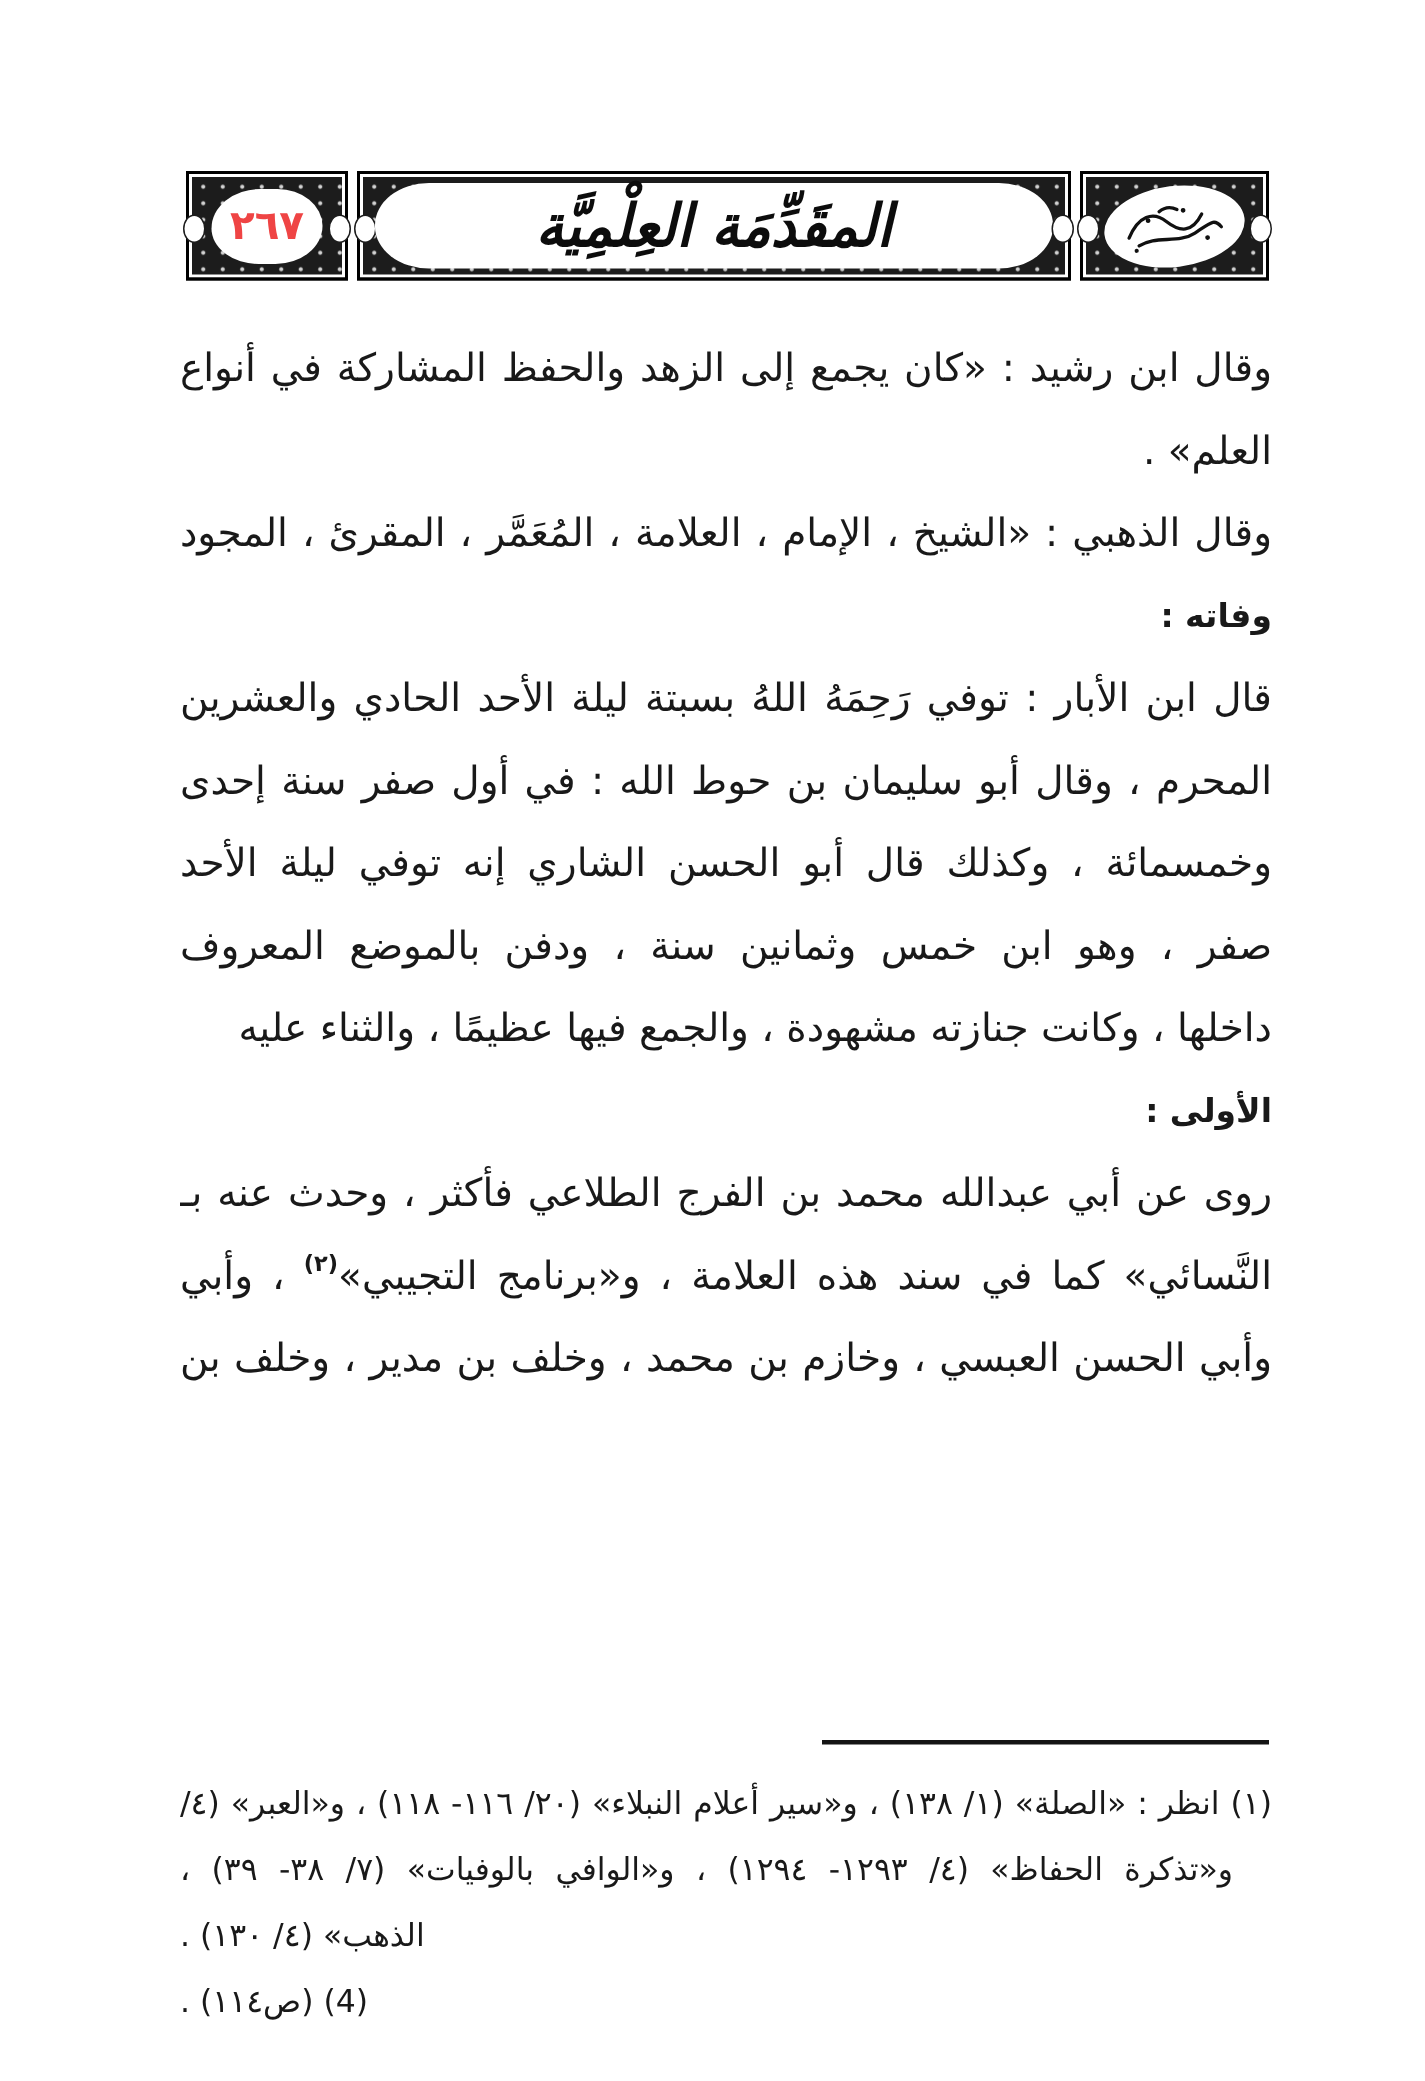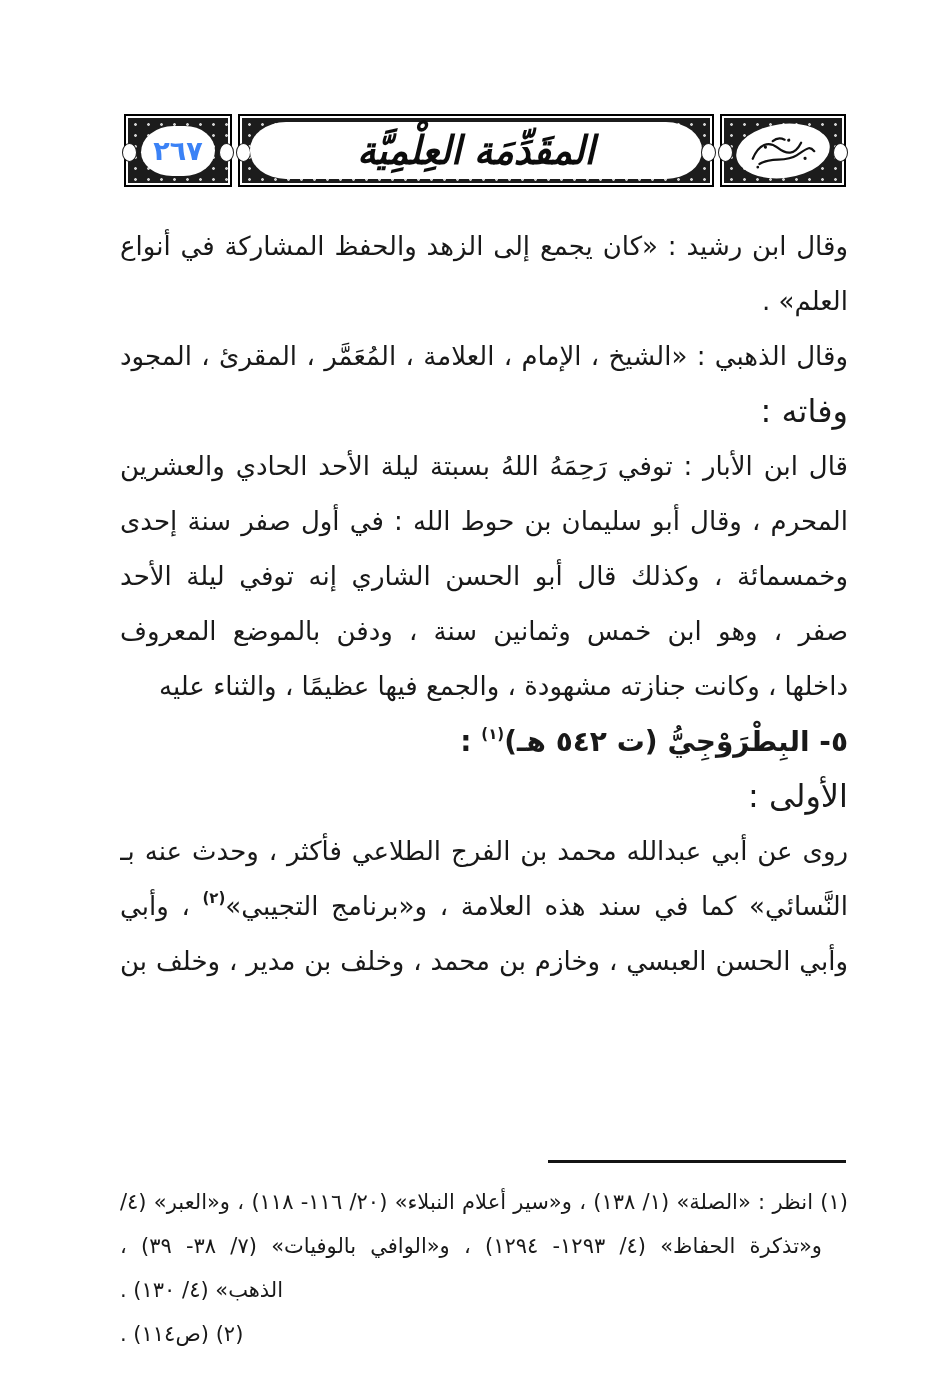--- a/index.html
+++ b/index.html
@@ -45,30 +45,30 @@
   .band-title {
     font-size:37px; font-weight:bold; color:#0c0c0c;
     transform:scaleY(1.06); letter-spacing:-1px; white-space:nowrap;
   }
   .num-ellipse {
     position:absolute; top:50%; left:50%; width:74px; height:50px;
     margin:-25px 0 0 -37px; background:#fff;
     border-radius:52% 48% 50% 50% / 62% 58% 60% 56%;
     display:flex; align-items:center; justify-content:center;
   }
-  .page-num { font-size:27px; font-weight:bold; color:#3b82f6; }
+  .page-num { font-size:27px; font-weight:bold; color:#ef4444; }
 
   
   .content { position:absolute; top:219px; right:102px; left:120px; }
   .bline {
     height:55px; line-height:55px; font-size:26px; overflow:hidden;
     text-align:right;
   }
   .just { text-align:justify; text-align-last:justify; }
-  .hd   { font-weight:normal; font-size:32px; }
+  .hd   { font-weight:bold; font-size:22px; }
   .sect { font-weight:bold; font-size:28px; }
   .fnref {
     font-size:15px; vertical-align:super; line-height:0; font-weight:bold;
     position:relative; top:-2px;
   }
 
   
   .fn-sep {
     position:absolute; top:1160px; right:104px; width:298px; height:3px;
     background:#141414;
@@ -128,33 +128,32 @@
     <div class="bline just">وقال الذهبي : «الشيخ ، الإمام ، العلامة ، المُعَمَّر ، المقرئ ، المجود ،</div>
 
     <div class="bline hd">وفاته :</div>
 
     <div class="bline just">قال ابن الأبار : توفي رَحِمَهُ اللهُ بسبتة ليلة الأحد الحادي والعشرين من شهر</div>
     <div class="bline just">المحرم ، وقال أبو سليمان بن حوط الله : في أول صفر سنة إحدى وتسعين</div>
     <div class="bline just">وخمسمائة ، وكذلك قال أبو الحسن الشاري إنه توفي ليلة الأحد الأولى من</div>
     <div class="bline just">صفر ، وهو ابن خمس وثمانين سنة ، ودفن بالموضع المعروف بالمنارة من</div>
     <div class="bline">داخلها ، وكانت جنازته مشهودة ، والجمع فيها عظيمًا ، والثناء عليه جميلًا .</div>
 
-    <div class="bline sect"><span>٥- البِطْرَوْجِيُّ (ت ٥٤٢ هـ)</span><sup class="fnref">(١)</sup><span> :</span></div>
 
 
     <div class="bline hd">الأولى :</div>
 
     <div class="bline just">روى عن أبي عبدالله محمد بن الفرج الطلاعي فأكثر ، وحدث عنه بـ «سنن</div>
     <div class="bline just"><span>النَّسائي» كما في سند هذه العلامة ، و«برنامج التجيبي»</span><sup class="fnref">(٢)</sup><span> ، وأبي علي الغساني ،</span></div>
     <div class="bline just">وأبي الحسن العبسي ، وخازم بن محمد ، وخلف بن مدير ، وخلف بن النخاس</div>
 
   </div>
 
   <div class="fn-sep"></div>
 
   <div class="footnotes">
     <div class="fline f-just">(١) انظر : «الصلة» (١/ ١٣٨) ، و«سير أعلام النبلاء» (٢٠/ ١١٦- ١١٨) ، و«العبر» (٤/ ١١٤) ،</div>
     <div class="fline f-just f-hang">و«تذكرة الحفاظ» (٤/ ١٢٩٣- ١٢٩٤) ، و«الوافي بالوفيات» (٧/ ٣٨- ٣٩) ، و«شذرات</div>
     <div class="fline f-hang">الذهب» (٤/ ١٣٠) .</div>
-    <div class="fline">(٢) (ص١١٤) .</div>
+    <div class="fline">(4) (ص١١٤) .</div>
   </div>
 
 </div>
 
 </body></html>

